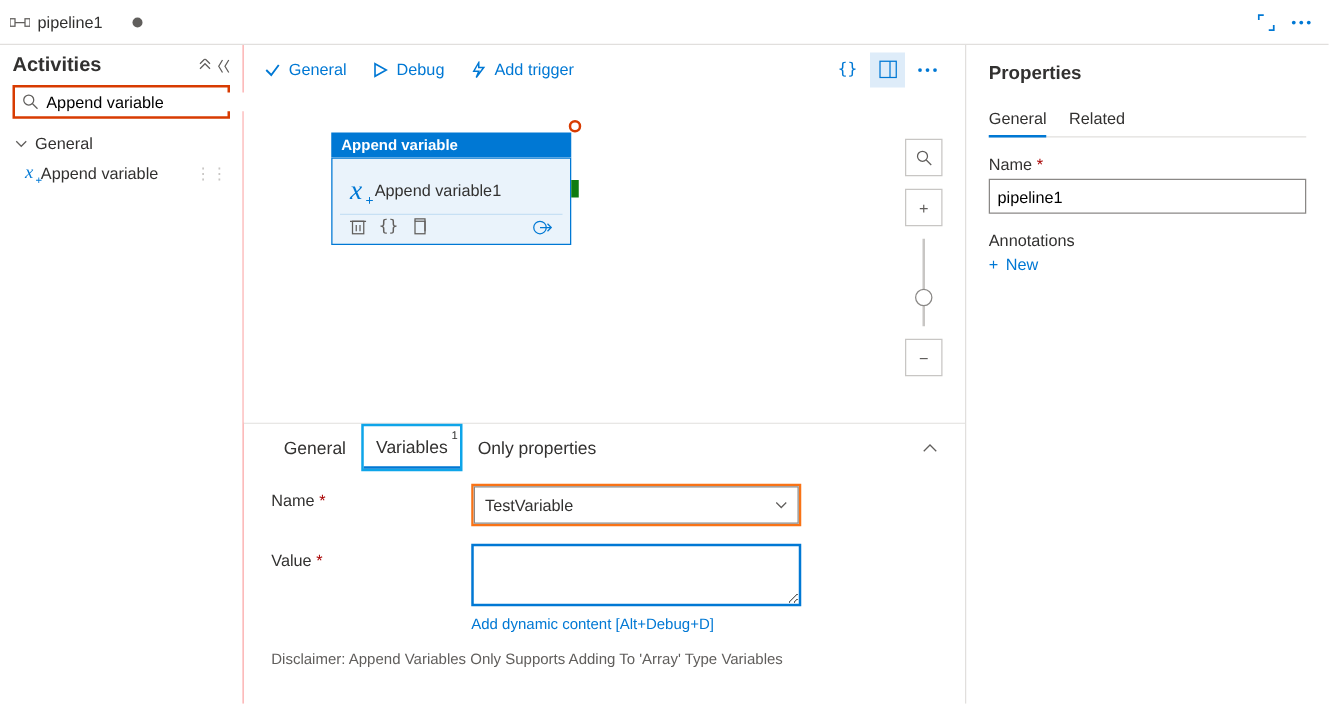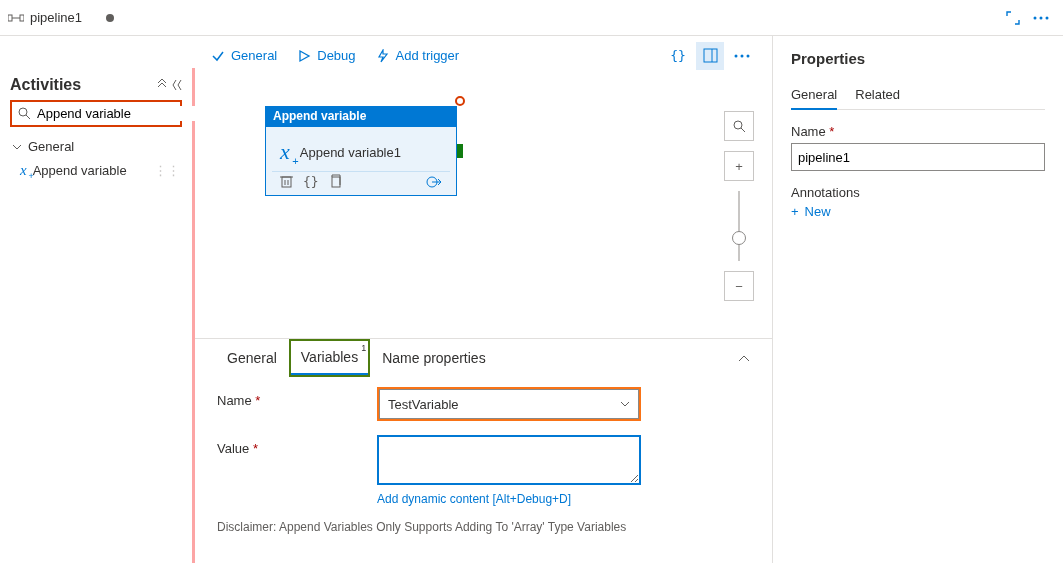--- a/index.html
+++ b/index.html
@@ -7,21 +7,21 @@
 
 .top-bar { display: flex; align-items: center; height: 36px; border-bottom: 1px solid #e1dfdd; padding: 0 8px; }
 .top-bar .tab-icon { width: 16px; height: 16px; margin-right: 6px; display:flex; align-items:center; justify-content:center;}
 .top-bar .tab-title { font-size: 13px; color: #323130; }
 .top-bar .tab-dot { width: 8px; height: 8px; border-radius: 50%; background: #605e5c; margin-left: 24px; }
 .top-bar .spacer { flex: 1; }
 .top-bar .top-ic { width: 28px; height: 28px; display:flex; align-items:center; justify-content:center; color:#0078d4; cursor:pointer; }
 
 .layout { display: flex; height: calc(563px - 36px); }
 
-.left-panel { width: 195px; border-right: 3px solid #fca5a5; padding: 8px 10px; margin-top: 32px; }
+.left-panel { width: 195px; border-right: 1px solid #fca5a5; padding: 8px 10px; }
 .act-header { display:flex; align-items:center; justify-content:space-between; margin-bottom:6px; }
 .act-header h3 { font-size: 16px; font-weight:600; }
 .act-header .icons { display:flex; gap:4px; color:#605e5c; }
 .search-box { border: 2px solid #d83b01; padding: 4px 6px; display:flex; align-items:center; gap:6px; margin-bottom:8px; background:#fff; }
 .search-box input { border:none; outline:none; font-size:13px; flex:1; }
 .tree-item { display:flex; align-items:center; gap:6px; padding:4px 2px; cursor:pointer; }
 .tree-sub { display:flex; align-items:center; gap:6px; padding:4px 2px 4px 10px; cursor:pointer; justify-content:space-between;}
 .tree-sub .sub-left { display:flex; align-items:center; gap:6px;}
 .x-icon { color:#0078d4; font-style:italic; font-family:Georgia,serif; font-size:15px; position:relative;}
 .x-icon .plus { position:absolute; font-size:9px; right:-7px; bottom:-2px; font-style:normal;}
@@ -47,21 +47,21 @@
 .zoomctl { position:absolute; right:18px; top:35px; display:flex; flex-direction:column; align-items:center; gap:10px;}
 .zbtn { width:30px; height:30px; border:1px solid #c8c6c4; background:#fff; display:flex; align-items:center; justify-content:center; cursor:pointer; color:#605e5c;}
 .zslider { width:2px; height:70px; background:#c8c6c4; position:relative;}
 .zslider .thumb { position:absolute; left:-6px; top:40px; width:14px; height:14px; border:1px solid #8a8886; border-radius:50%; background:#fff;}
 
 .bottom-panel { height:225px; border-top:1px solid #e1dfdd; display:flex; flex-direction:column;}
 .bp-tabs { display:flex; align-items:center; padding:0 22px; height:38px; gap:4px;}
 .bp-tab { padding:8px 10px; color:#323130; cursor:pointer; font-size:14px; position:relative;}
 .bp-tab.active { border-bottom:2px solid #0078d4; }
 .bp-tab .badge { position:absolute; top:2px; right:2px; font-size:9px;}
-.bp-tab-wrap { border:2px solid #4d7c0f; padding:0 0px; margin: 0 -2px;}
+.bp-tab-wrap { border:2px solid #0ea5e9; padding:0 0px; margin: 0 -2px;}
 .bp-collapse { margin-left:auto; color:#605e5c; cursor:pointer;}
 .bp-body { padding:10px 22px; overflow:auto;}
 .form-row { display:flex; align-items:flex-start; margin-bottom:14px;}
 .form-row label { width:160px; padding-top:6px;}
 .req { color:#a80000; }
 .select-wrap { border:2px solid #f97316; }
 .select-inner { border:1px solid #8a8886; width:260px; height:30px; display:flex; align-items:center; justify-content:space-between; padding:0 8px; background:#fff; cursor:pointer;}
 .textarea { width:264px; height:50px; border:2px solid #0078d4; resize:both; padding:4px; font-family:inherit;}
 .dyn-link { color:#0078d4; font-size:12px; cursor:pointer; margin-top:4px;}
 .disclaimer { color:#605e5c; font-size:12px; margin-top:4px;}
@@ -243,21 +243,21 @@
         <div class="zbtn">−</div>
       </div>
     </div>
 
     <div class="bottom-panel">
       <div class="bp-tabs">
         <div class="bp-tab">General</div>
         <div class="bp-tab-wrap">
           <div class="bp-tab active"><span>Variables</span><span class="badge">1</span></div>
         </div>
-        <div class="bp-tab">Name properties</div>
+        <div class="bp-tab">Only properties</div>
         <span class="bp-collapse">
             <svg width="12" height="8" viewBox="0 0 12 8">
               <path d="M1 7 L6 2 L11 7" fill="none" stroke="#605e5c"></path>
             </svg>
           </span>
       </div>
       <div class="bp-body">
         <div class="form-row">
           <label><span>Name</span> <span class="req">*</span></label>
           <div class="select-wrap">

